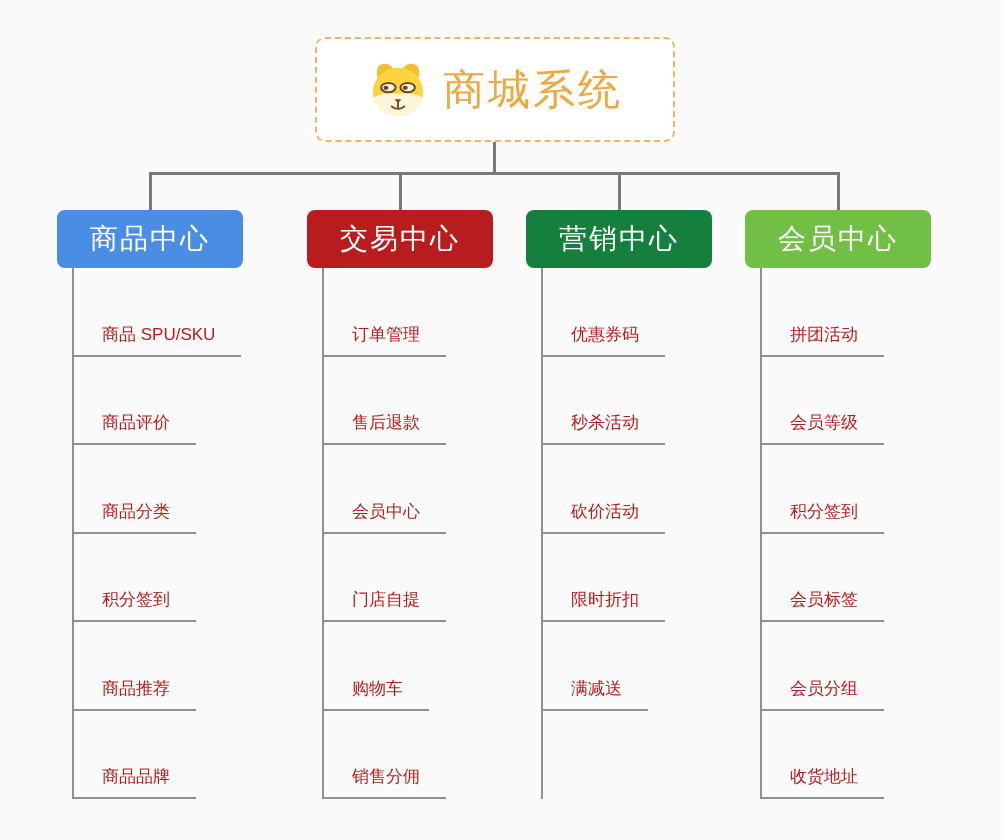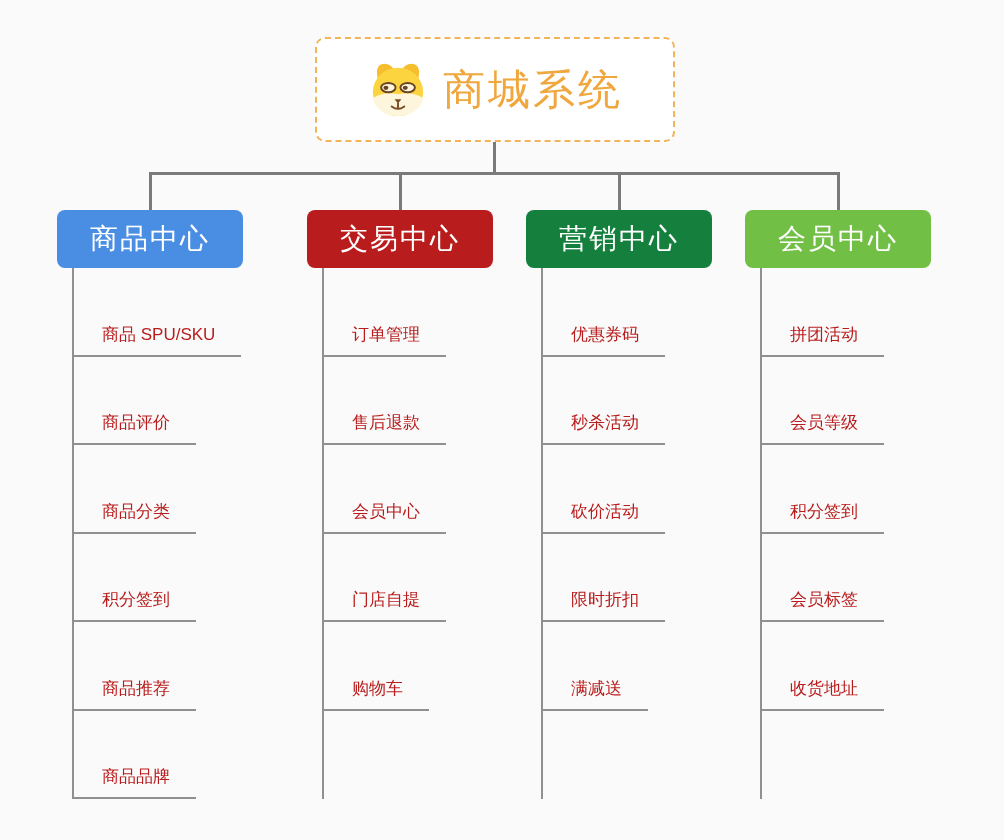--- a/index.html
+++ b/index.html
@@ -145,20 +145,23 @@
           </div>
           <div class="child-row">
             <span class="child-label">会员中心</span>
           </div>
           <div class="child-row">
             <span class="child-label">门店自提</span>
           </div>
           <div class="child-row">
             <span class="child-label">购物车</span>
           </div>
+          <div class="child-row">
+            <span class="child-label">销售分佣</span>
+          </div>
         </div>
   </div>
 
   <div class="branch">
     <div class="branch-header" style="background: #15803d;">
       <span>营销中心</span>
     </div>
     <div class="branch-body">
       <div class="trunk"></div>
     <div class="child-row">
@@ -191,18 +194,21 @@
           <div class="child-row">
             <span class="child-label">会员等级</span>
           </div>
           <div class="child-row">
             <span class="child-label">积分签到</span>
           </div>
           <div class="child-row">
             <span class="child-label">会员标签</span>
           </div>
           <div class="child-row">
+            <span class="child-label">会员分组</span>
+          </div>
+          <div class="child-row">
             <span class="child-label">收货地址</span>
           </div>
         </div>
   </div>
 </div>
 </div>
 
 </body></html>

